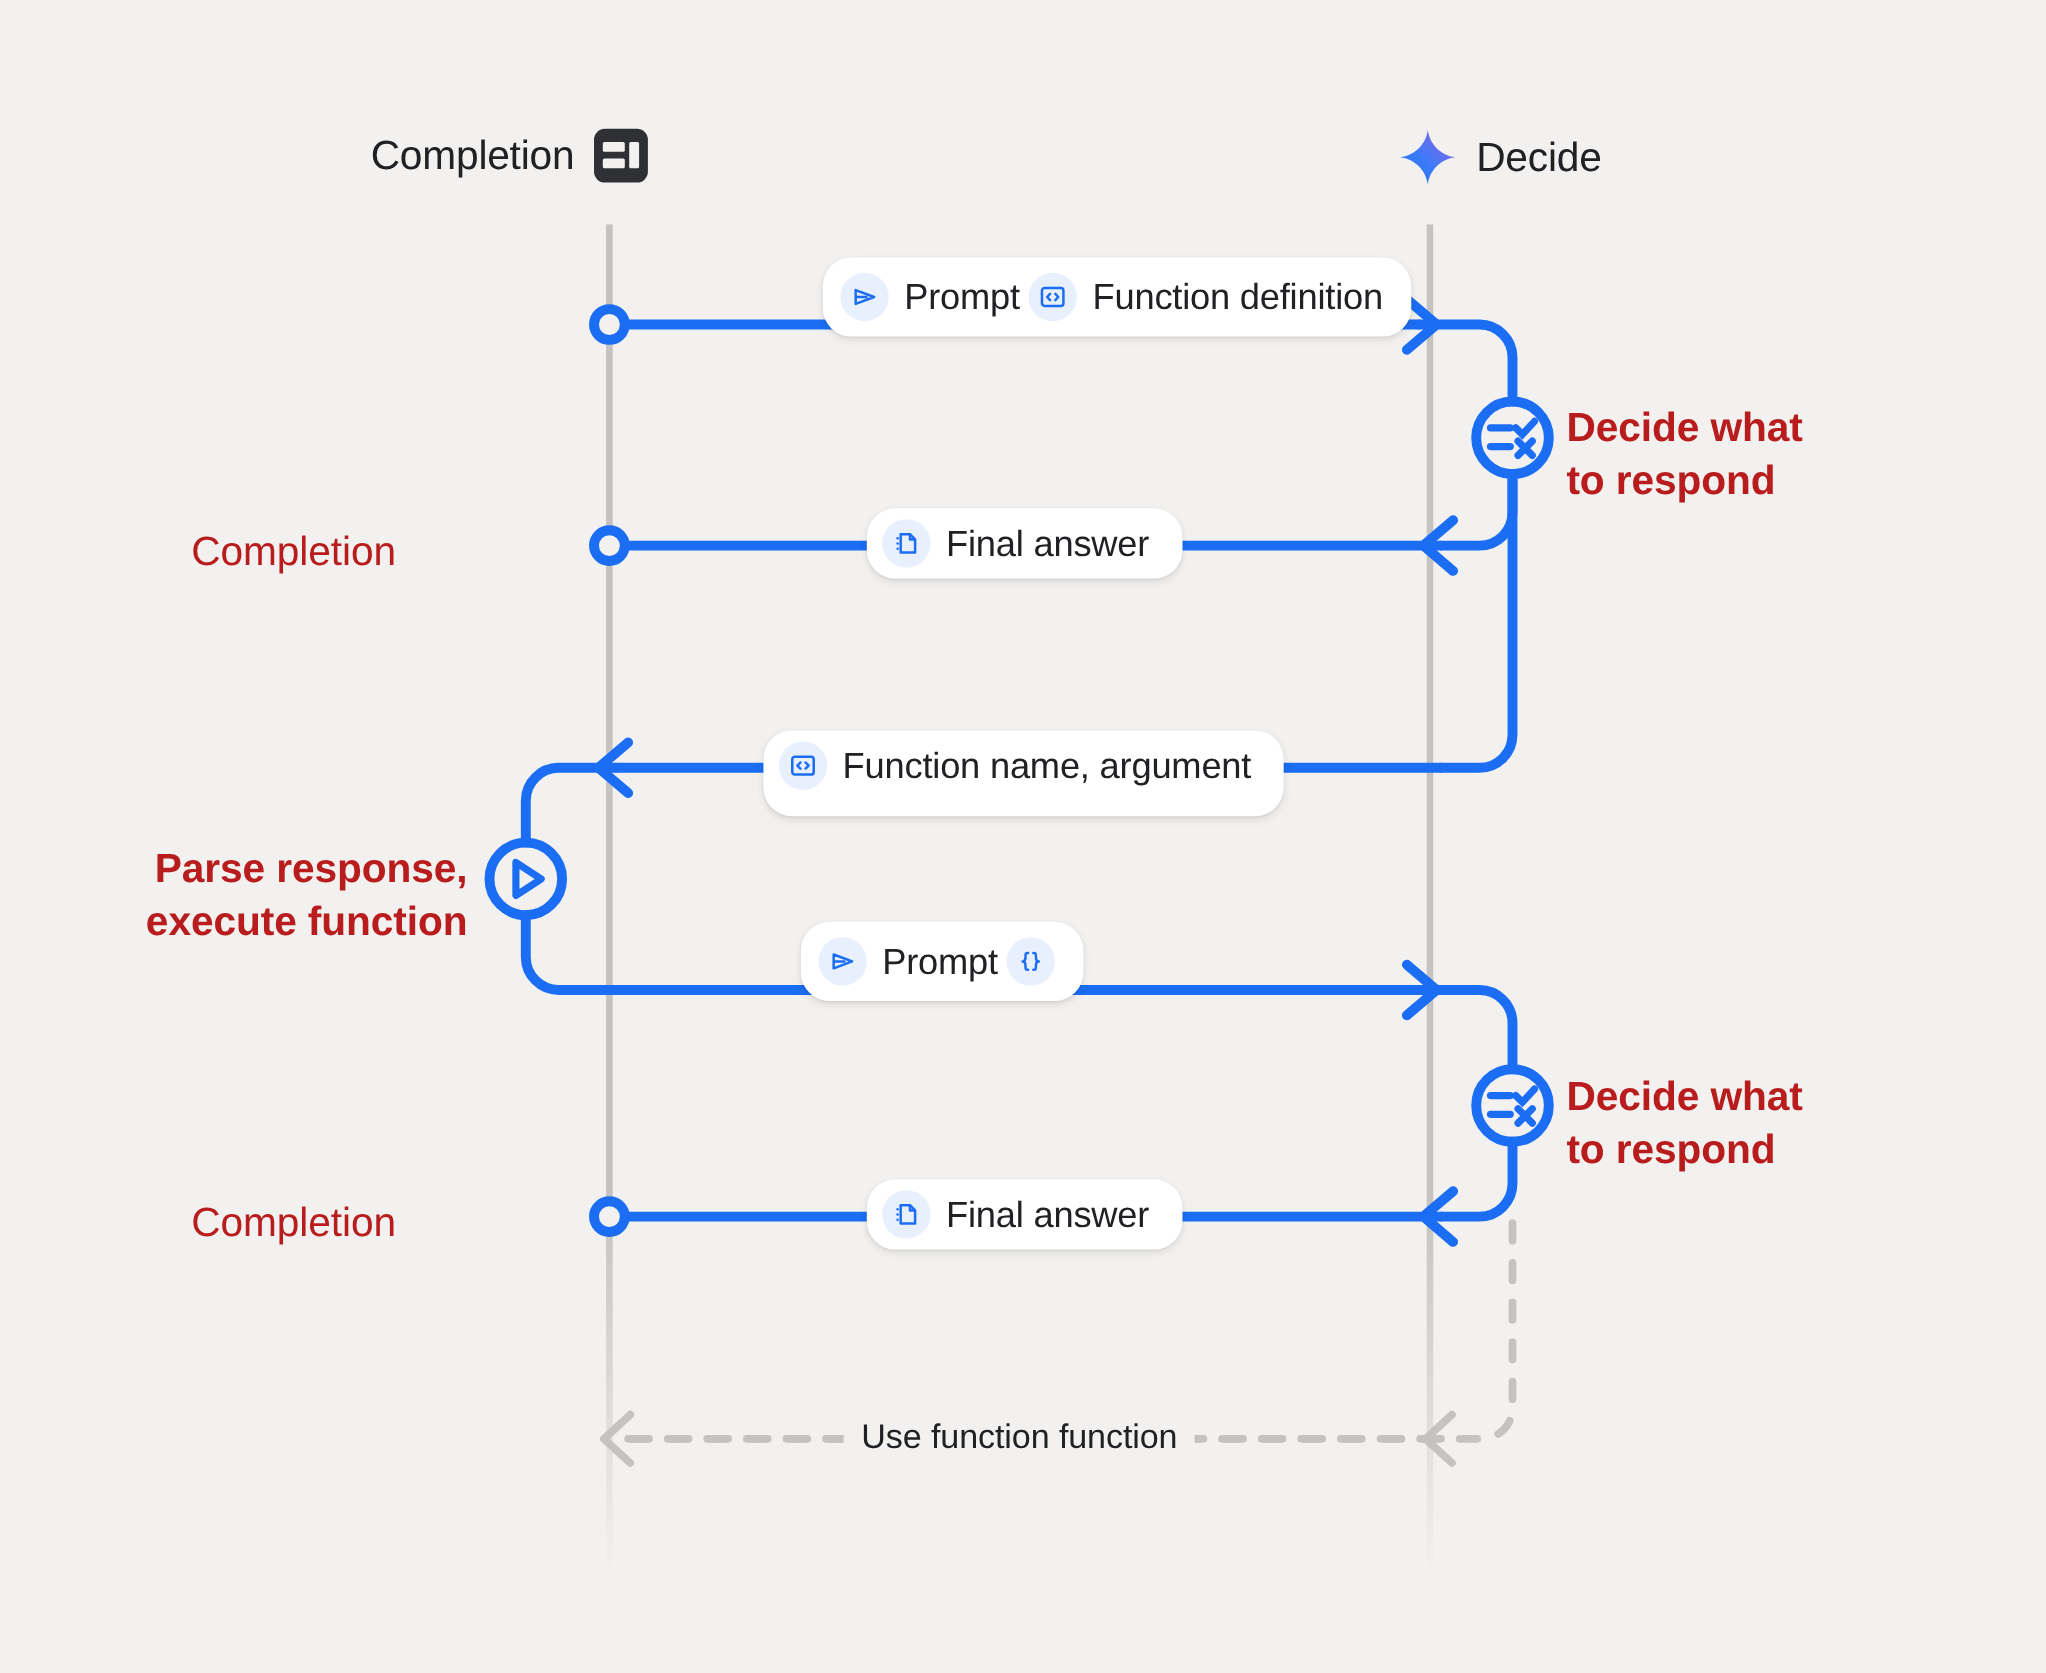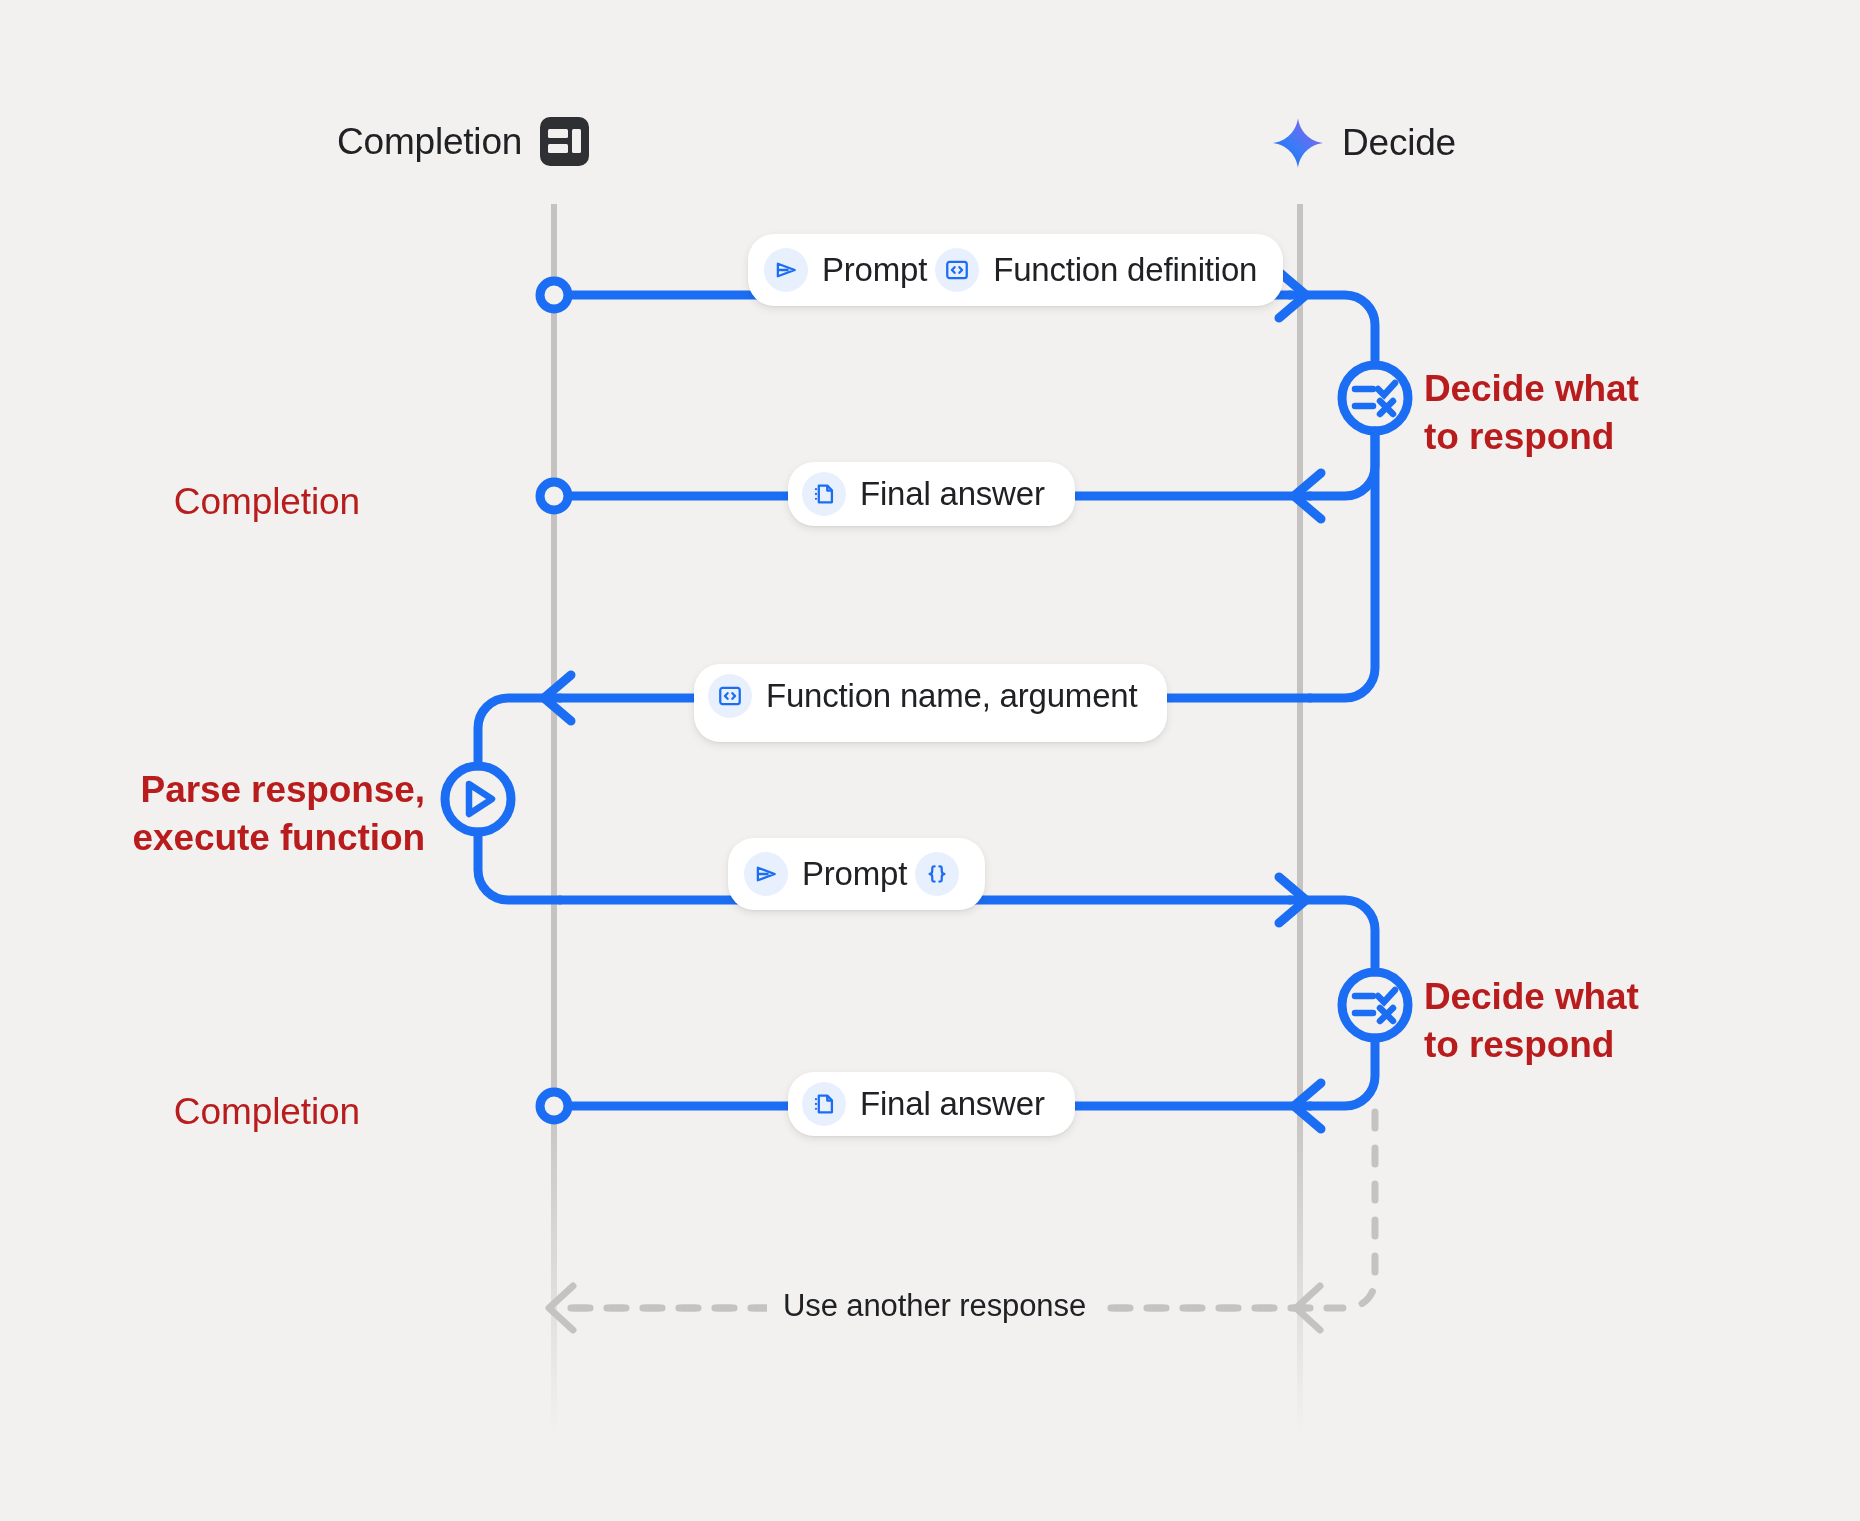--- a/index.html
+++ b/index.html
@@ -316,15 +316,15 @@
   <div class="annot" style="left:1424px; top:973px;">Decide what
 to respond</div>
 
   <div class="annot plain left" style="left:160px; top:478px; width:200px;">Completion</div>
 
   <div class="annot plain left" style="left:160px; top:1088px; width:200px;">Completion</div>
 
   <div class="annot left" style="left:110px; top:766px; width:315px;">Parse response,
 execute function</div>
 
-  <div class="loop-label" style="left:767px; top:1288px;">Use another response</div>
+  <div class="loop-label" style="left:767px; top:1288px;">Use function function</div>
 
 </div>
 
 </body></html>

